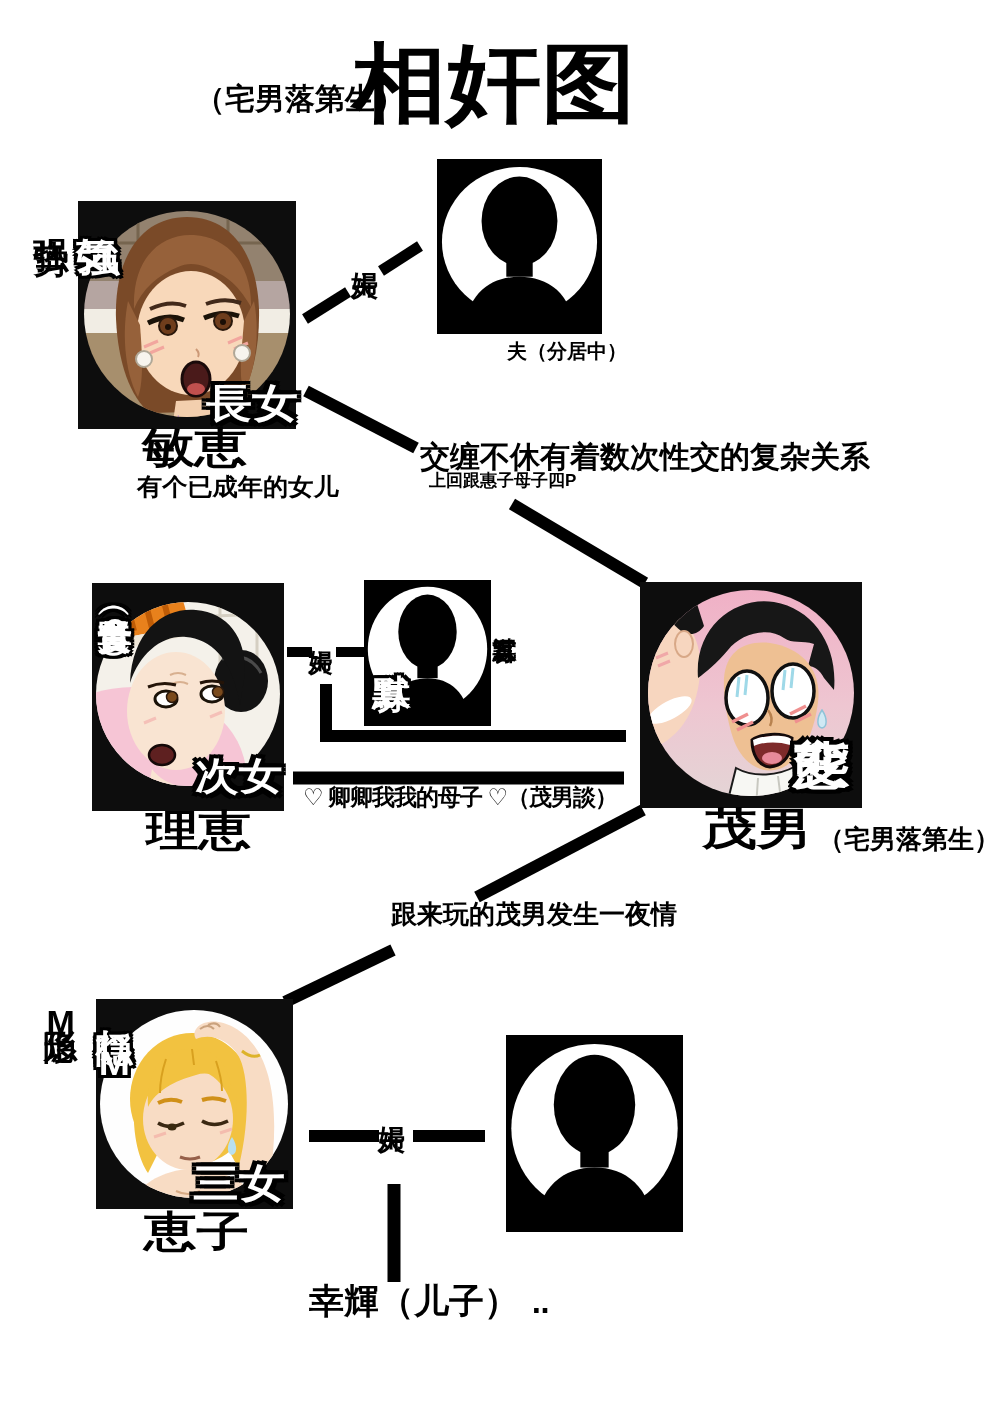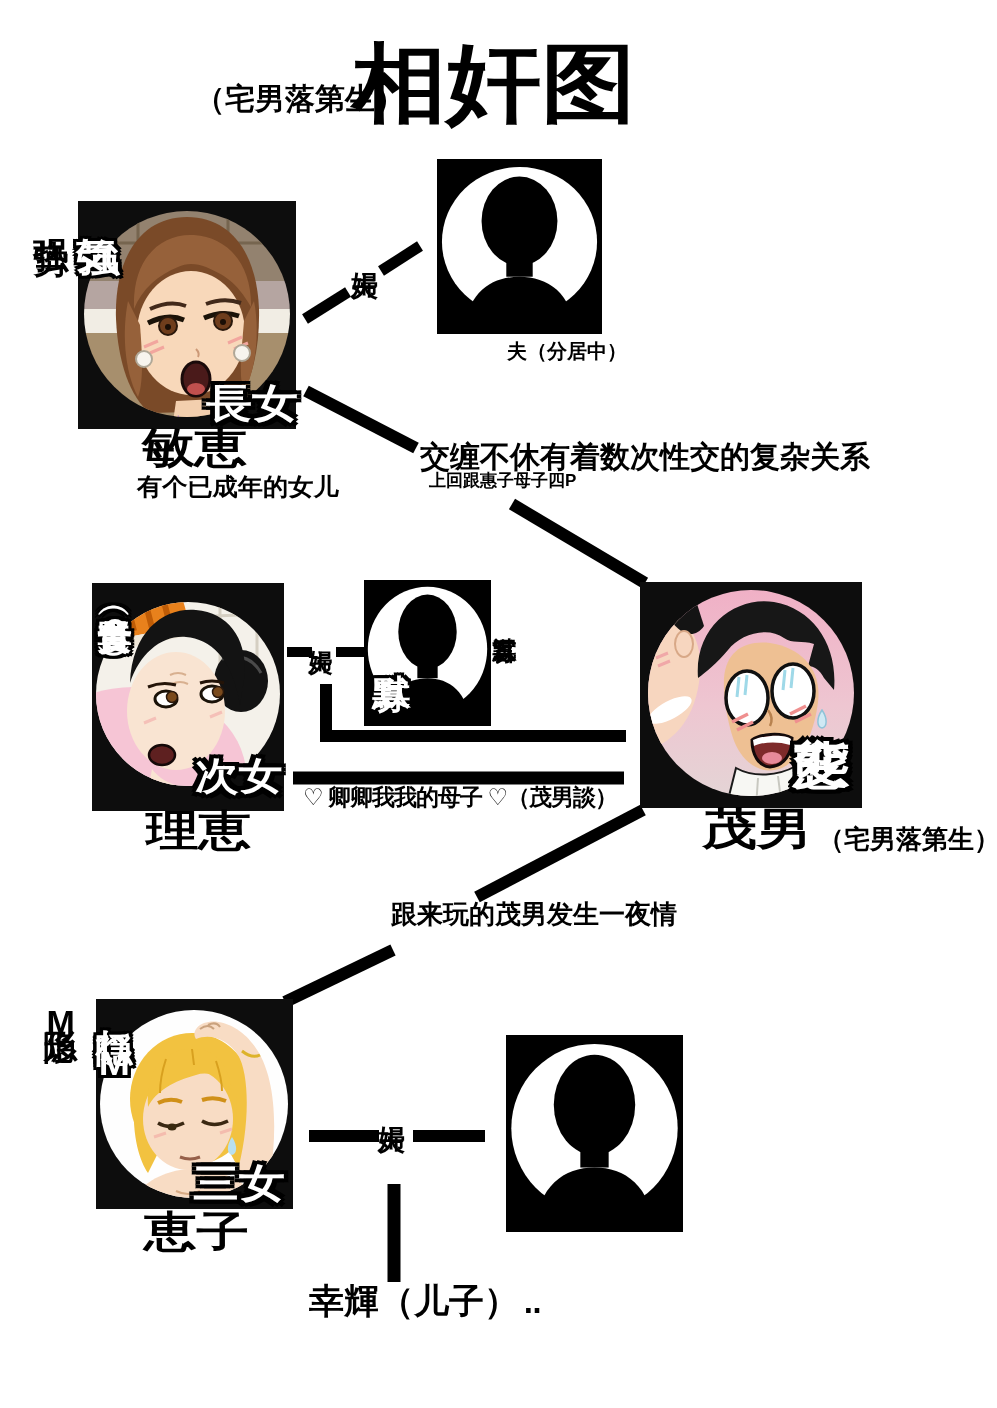--- a/index.html
+++ b/index.html
@@ -8,21 +8,21 @@
   #lines{position:absolute;left:0;top:0;z-index:1;}
   .portrait{position:absolute;z-index:2;}
   .portrait svg{display:block;width:100%;height:100%;}
   .lbl{position:absolute;white-space:nowrap;z-index:3;line-height:1;transform-origin:0 0;}
   .vt{writing-mode:vertical-rl;text-orientation:upright;line-height:1.02;}
   .vtm{writing-mode:vertical-rl;text-orientation:mixed;line-height:1.02;}
   .ow3{color:#fff;text-shadow:-3px -3px 0 #000,3px -3px 0 #000,-3px 3px 0 #000,3px 3px 0 #000,
        -3px 0 0 #000,3px 0 0 #000,0 -3px 0 #000,0 3px 0 #000;}
   .ow4{color:#fff;text-shadow:-4px -4px 0 #000,4px -4px 0 #000,-4px 4px 0 #000,4px 4px 0 #000,
        -4px 0 0 #000,4px 0 0 #000,0 -4px 0 #000,0 4px 0 #000;}
-  .baseline-row{display:flex;align-items:baseline;gap:5px;}
+  .baseline-row{display:flex;align-items:baseline;gap:13px;}
 </style>
 </head>
 <body>
 
 <div id="canvas">
 
   <svg id="lines" width="997" height="1408" viewBox="0 0 997 1408">
     <g stroke="#000000" fill="none">
       <line x1="305" y1="319" x2="348" y2="292" stroke-width="11"></line>
       <line x1="381" y1="271" x2="420" y2="246" stroke-width="11"></line>

